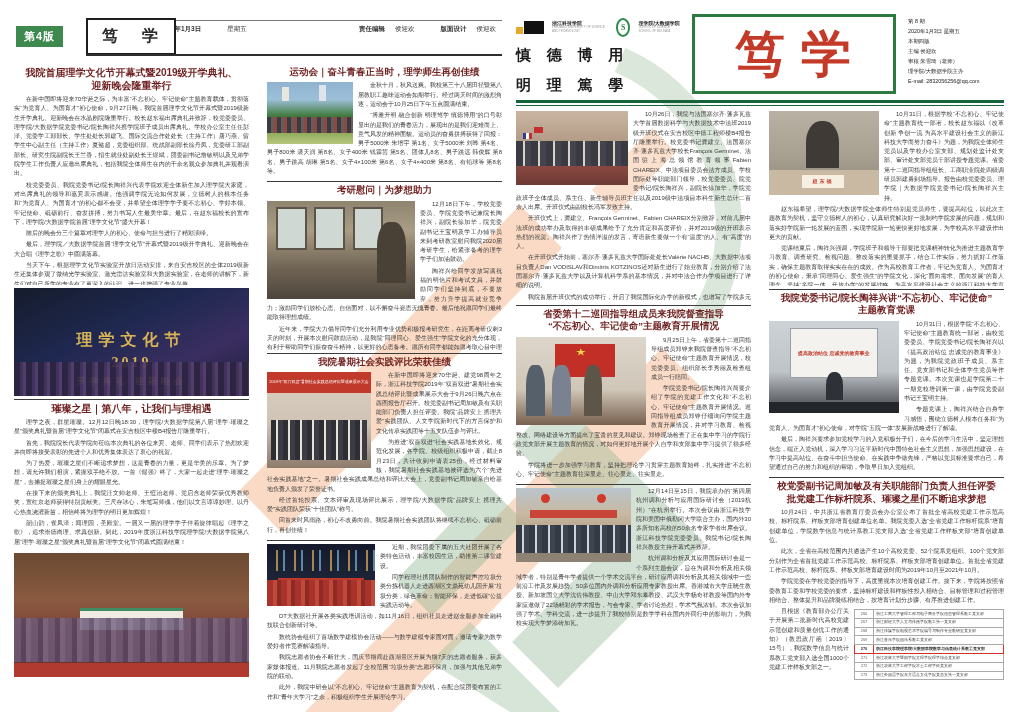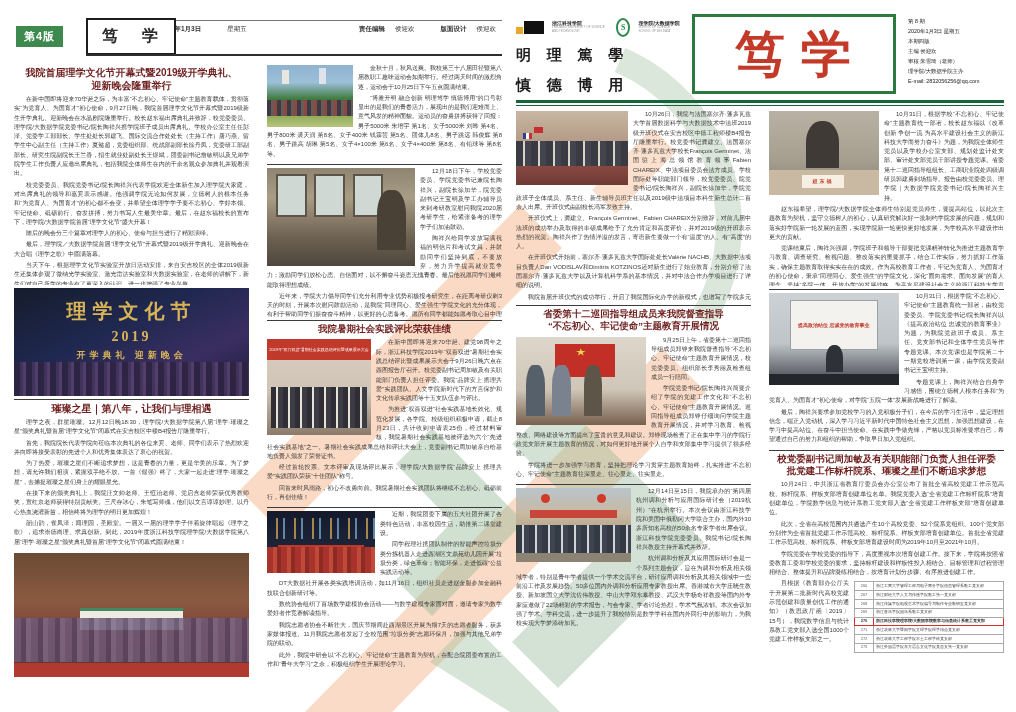--- a/index.html
+++ b/index.html
@@ -52,21 +52,21 @@
   .body{font-size:6px;line-height:1.55;text-align:justify;color:#3a3a3a;overflow:hidden;}
   .body p{margin:0 0 2px;text-indent:2em;}
   .clearfix::after{content:"";display:block;clear:both;}
   
   .photo{position:relative;overflow:hidden;margin:3px 0;background:#888;}
   .ph-l{float:left;margin:1px 5px 2px 0;}
   
   .ph-stage{height:108px;background:linear-gradient(155deg,#151c2c 0%,#1f2850 40%,#3a2e61 70%,#201c3a 100%);}
   .st-text{position:absolute;top:10px;left:0;right:0;text-align:center;color:#d9b457;
     font-family:"Liberation Serif",serif;font-weight:bold;}
-  .st1{font-size:20px;letter-spacing:6px;}
+  .st1{font-size:16px;letter-spacing:6px;margin-top:32px;}
   .st2{font-size:14px;letter-spacing:3px;margin:4px 0;}
   .st3{font-size:9px;letter-spacing:4px;}
   .st-crowd{position:absolute;left:0;right:0;bottom:0;height:34px;
     background:repeating-linear-gradient(90deg,#2c2440 0 6px,#43345c 6px 9px,#56406e 9px 12px);opacity:.9;}
   
   .ph-groupwarm{height:124px;background:linear-gradient(180deg,#6b4a33 0%,#8a5a40 38%,#7c4036 66%,#5d3029 100%);}
   .gw-banner{position:absolute;left:28%;top:44%;width:44%;height:16%;background:#efeae2;border-top:3px solid #3f8a63;}
   .gw-crowd{position:absolute;left:0;right:0;bottom:12%;height:36%;
     background:repeating-linear-gradient(90deg,#6d5a78 0 7px,#574564 7px 12px,#7a6886 12px 17px);opacity:.85;}
   .gw-floor{position:absolute;left:0;right:0;bottom:0;height:11%;background:#b03a30;}
@@ -204,32 +204,38 @@
           <div class="photo ph-groupwarm">
             <div class="gw-banner"></div>
             <div class="gw-crowd"></div>
             <div class="gw-floor"></div>
           </div>
         </section>
       </div>
 
       <div class="col">
         <section>
+          <h2 class="hl small">
+            <span>运动会｜奋斗青春正当时，理学师生再创佳绩</span>
+          </h2>
           <div class="body clearfix" style="max-height:98px">
             <div class="photo ph-sports ph-l">
               <div class="sp-flag1"></div>
               <div class="sp-flag2"></div>
               <div class="sp-crowd"></div>
             </div>
             <p>金秋十月，秋风送爽。我校第三十八届田径暨第八届教职工趣味运动会如期举行。经过两天时间的激烈角逐，运动会于10月25日下午五点圆满结束。</p>
             <p>“博雅开明 融合创新 明理笃学 慎德博用”的口号彰显出的是我们的青春活力，展现出的是我们迎难而上、意气风发的精神面貌。运动员的奋勇拼搏获得了回报：男子5000米 朱培宇 第1名、女子5000米 刘晔 第4名、男子800米 裘天润 第8名、女子400米 钱霖芸 第5名、团体儿8名、男子跳远 韩俊辉 第8名、男子跳高 胡琳 第5名、女子4×100米 第6名、女子4×400米 第8名、有铅球等 第8名等。</p>
           </div>
         </section>
         <div class="rule"></div>
         <section>
+          <h2 class="hl small">
+            <span>考研慰问｜为梦想助力</span>
+          </h2>
           <div class="body clearfix" style="max-height:150px">
             <div class="photo ph-class ph-l">
               <div class="cl-win1"></div>
               <div class="cl-win2"></div>
               <div class="cl-win3"></div>
               <div class="cl-fig"></div>
             </div>
             <p>12月18日下午，学校党委委员、学院党委书记兼院长陶祥兴，副院长徐加华，院党委副书记王宝明及学工办辅导员来到考研教室慰问我院2020届考研学生，给紧张备考的理学学子们加油鼓劲。</p>
             <p>陶祥兴给同学发放写满祝福的明信片和考试文具，并鼓励同学们坚持到底，不要放弃，努力升学提高就业竞争力；激励同学们放松心态、自信面对，以不懈奋斗姿态无愧青春。最后他祝愿同学们最终能取得理想成绩。</p>
             <p>近年来，学院大力倡导同学们充分利用专业优势积极报考研究生，在距离考研仅剩3天的时刻，开展本次慰问鼓励活动，是我院“同理同心、爱生强生”学院文化的充分体现，有利于帮助同学们振奋奋斗精神，以更好的心态备考。愿所有同学都能如愿考取心目中理想的学校！</p>
@@ -284,22 +290,22 @@
             <div class="en">ZHEJIANG UNIVERSITY OF SCIENCE AND TECHNOLOGY</div>
           </div>
           <div class="lg2-ring">
               <span>S</span>
             </div>
           <div class="lg-text">
             <div class="cn">理学院/大数据学院</div>
             <div class="en">SCHOOL OF SCIENCE · SCHOOL OF BIG DATA</div>
           </div>
         </div>
+        <div class="motto">慎 德  博 用</div>
         <div class="motto">明 理  篤 學</div>
-        <div class="motto">慎 德  博 用</div>
       </div>
       <div class="mh-center">
         <div class="mh-title">笃学</div>
       </div>
       <div class="mh-info">
         <div>第 8 期</div>
         <div>2020年1月3日 星期五</div>
         <div>本期四版</div>
         <div>主编  侯迎欢</div>
         <div>审核  朱雪琦（老师）</div>
@@ -368,20 +374,24 @@
               <div class="pd-desk"></div>
               <div class="pd-card">赵东福</div>
             </div>
             <p>10月31日，根据学校“不忘初心、牢记使命”主题教育统一部署，校长赵东福以《改革创新 争创一流 为高水平建设社会主义的新江科技大学而努力奋斗》为题，为我院全体师生党员以及学校办公室支部、规划处监计处支部、审计处支部党员干部讲授专题党课。省委第十二巡回指导组组长、工商职业院处四级调研员郭建勇到场指导。报告由校党委委员、理学院｜大数据学院党委书记/院长陶祥兴主持。</p>
             <p>赵东福希望，理学院/大数据学院全体师生特别是党员师生，要提高站位，以此次主题教育为契机，坚守立德树人的初心，认真研究解决好一批制约学院发展的问题，规划和落实好学院新一轮发展的蓝图，实现学院新一轮更快更好地发展，为学校高水平建设作出更大的贡献。</p>
             <p>党课结束后，陶祥兴强调，学院班子和领导干部要把党课精神转化为推进主题教育学习教育、调查研究、检视问题、整改落实的重要抓手，结合工作实际，努力抓好工作落实，确保主题教育取得实实在在的成效。作为高校教育工作者，牢记为党育人、为国育才的初心使命，秉承“同理同心、爱生强生”的学院文化，深化“面向需求、面向发展”的育人理念，坚持“多院一体、开放办学”的发展战略，为高水平建设社会主义的浙江科技大学贡献更多的力量。</p>
           </div>
         </section>
         <div class="rule"></div>
         <section>
+          <h2 class="hl small">
+            <span>我院党委书记/院长陶祥兴讲“不忘初心、牢记使命”</span><br>
+            <span>主题教育党课</span>
+          </h2>
           <div class="body clearfix" style="max-height:168px">
             <div class="photo ph-screen ph-l">
               <div class="sc-screen">
                 <div class="sc-slide">提高政治站位 忠诚党的教育事业</div>
               </div>
               <div class="sc-fig"></div>
               <div class="sc-desk"></div>
             </div>
             <p>10月31日，根据学院“不忘初心、牢记使命”主题教育统一部署，由校党委委员、学院党委书记/院长陶祥兴以《提高政治站位 忠诚党的教育事业》为题，为我院党政班子成员、系主任、党支部书记和全体学生党员等作专题党课。本次党课也是学院第二十一期党校培训第一课，由学院党委副书记王宝明主持。</p>
             <p>专题党课上，陶祥兴结合自身学习感悟，围绕立德树人根本任务和“为党育人、为国育才”初心使命，对学院“五院一体”发展新战略进行了解读。</p>

